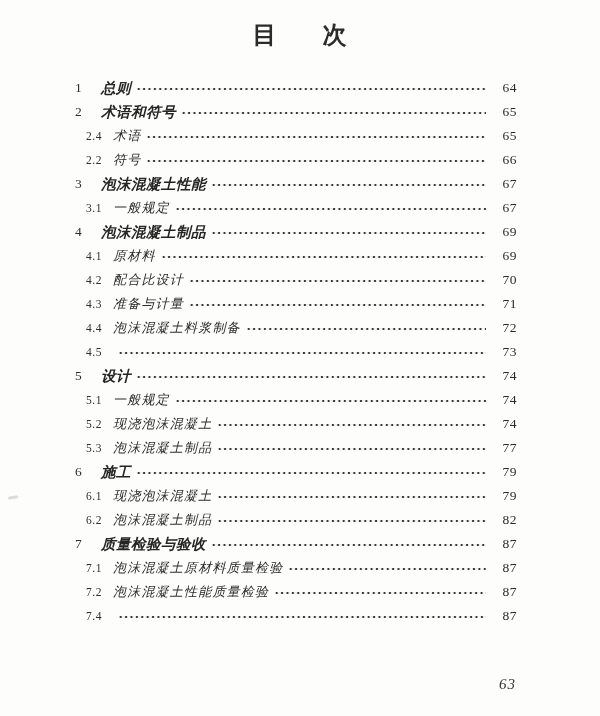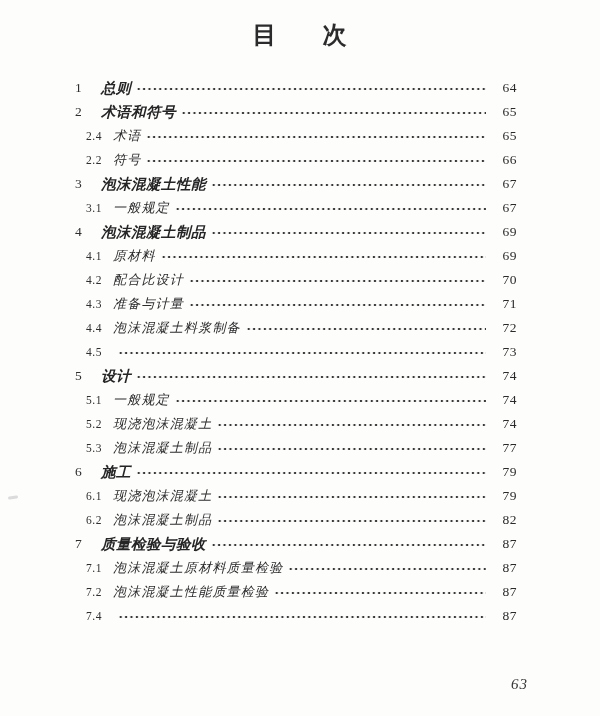--- a/index.html
+++ b/index.html
@@ -66,21 +66,21 @@
   .row.l2 { padding-left: 11px; }
   .row.l2 .num { width: 27px; font-size: 11.5px; letter-spacing: 0.5px; }
   .row.l2 .label {
     font-size: 13px;
     letter-spacing: 1.2px;
     color: #2b2b2b;
   }
   .folio {
     position: absolute;
     top: 676px;
-    right: 72px;
+    right: 84px;
     font-size: 15px;
     font-style: italic;
     letter-spacing: 1px;
     color: #343434;
   }
   .scan-artifact {
     position: absolute;
     left: 8px;
     top: 496px;
     width: 10px;

